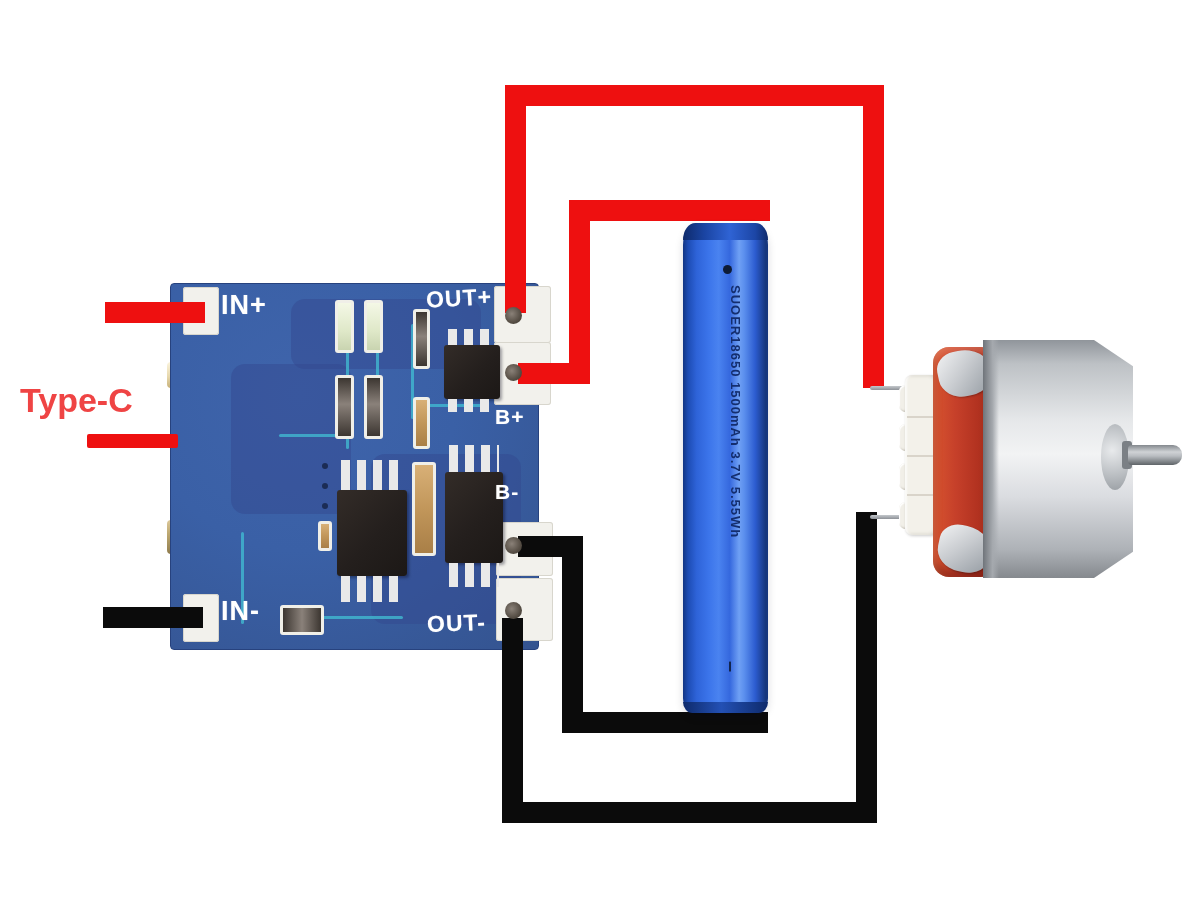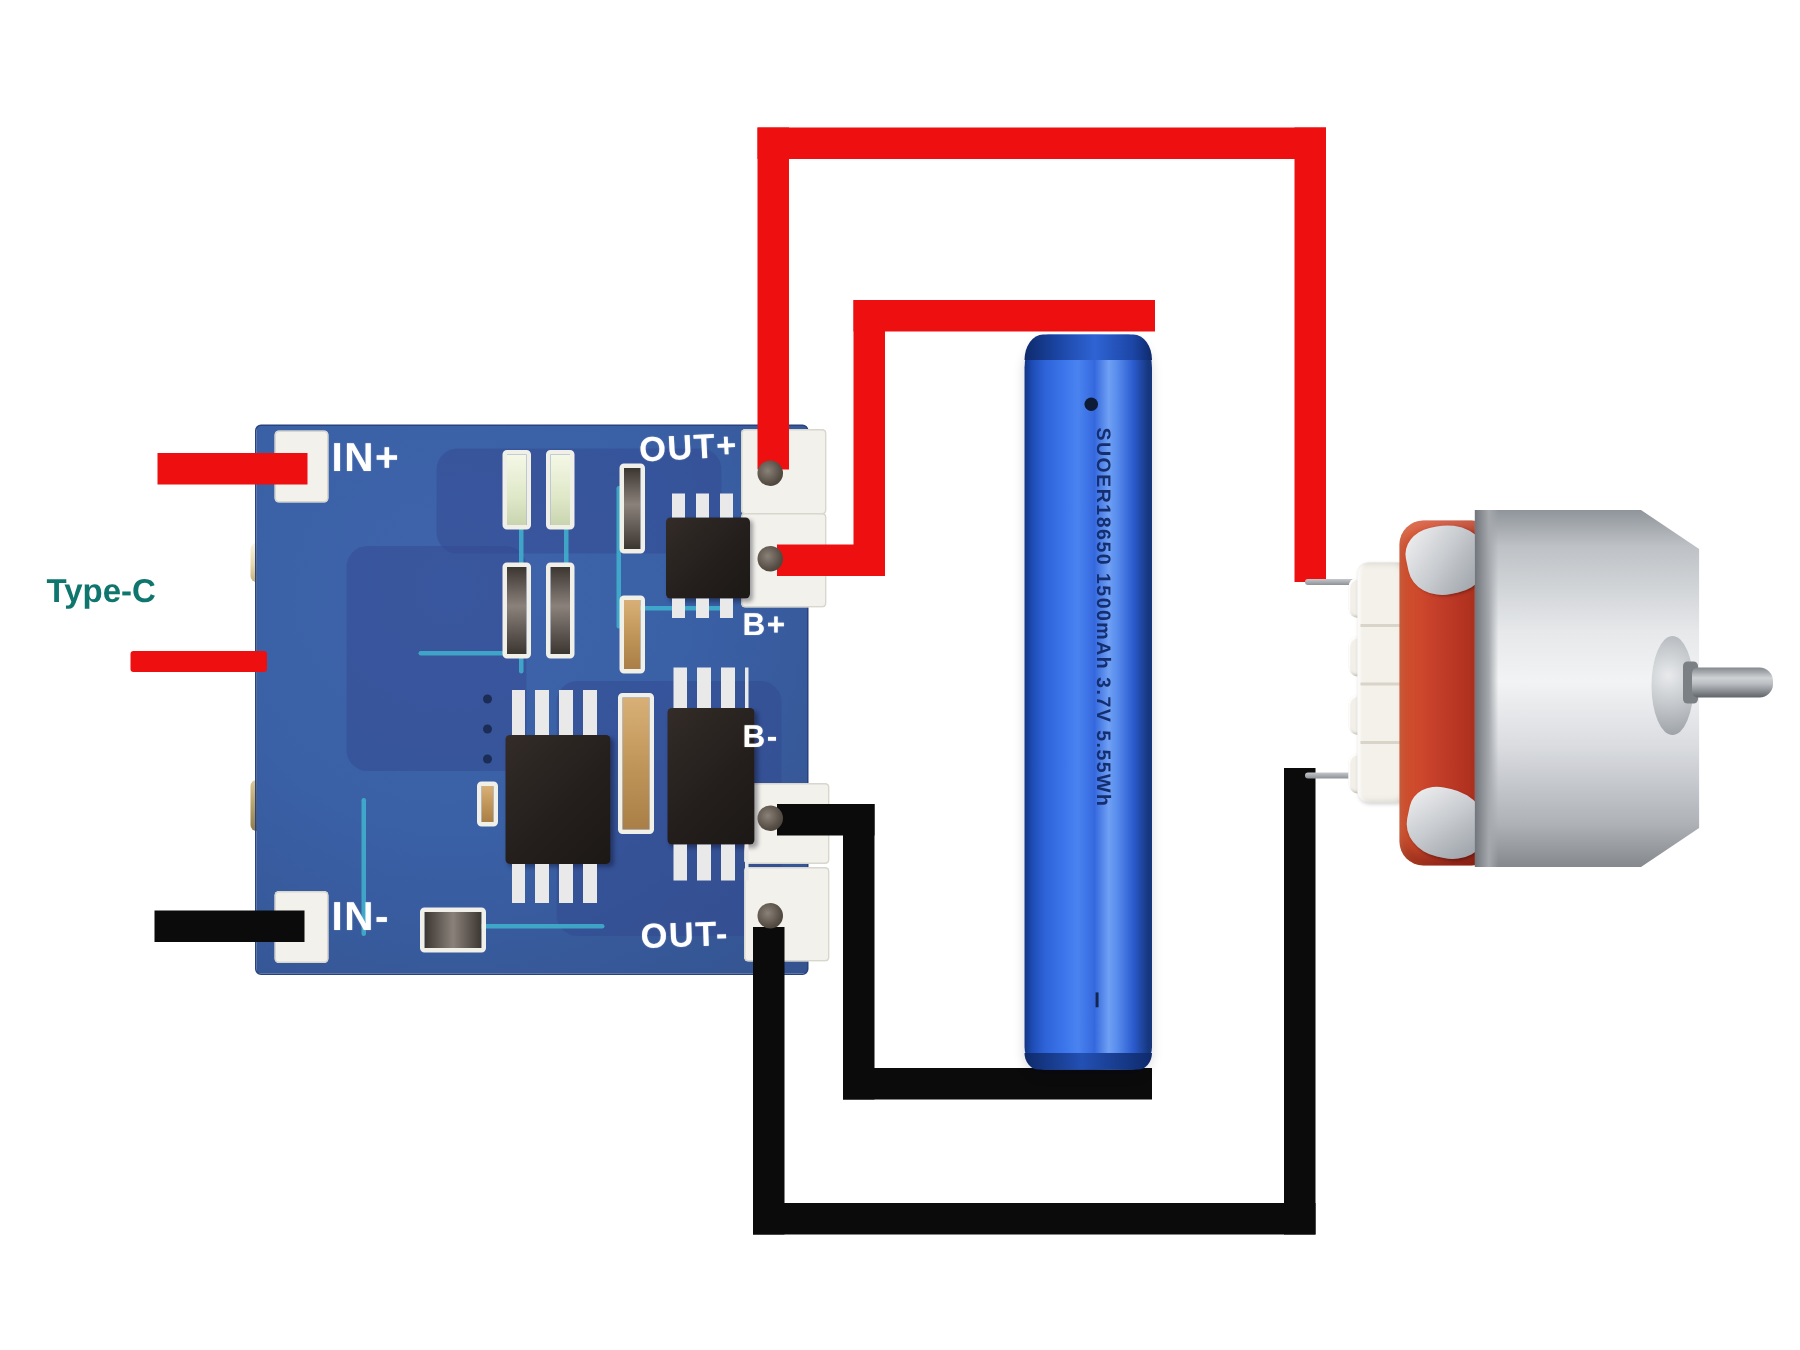--- a/index.html
+++ b/index.html
@@ -79,21 +79,21 @@
        clip-path:polygon(0 0,74% 0,100% 11%,100% 89%,74% 100%,0 100%);
        background:linear-gradient(180deg,#90959b 0%,#bdc1c5 10%,#e6e8ea 34%,#f2f3f4 48%,#dadce0 66%,#aeb2b7 88%,#85898e 100%);}
   .mring{position:absolute;left:0;top:0;width:16px;height:100%;
        background:linear-gradient(90deg,#6f747a 0%,#a5a9ae 60%,rgba(165,169,174,0) 100%);}
   .mboss{position:absolute;left:118px;top:84px;width:28px;height:66px;border-radius:50%;
        background:radial-gradient(circle at 40% 40%,#e8eaec 0%,#b9bdc1 60%,#989da2 100%);}
   .mshaft{position:absolute;left:272px;top:109px;width:54px;height:20px;border-radius:4px 9px 9px 4px;
        background:linear-gradient(180deg,#84898e 0%,#cfd2d5 35%,#b9bdc1 55%,#5f6468 100%);}
   .mcollar{position:absolute;left:266px;top:105px;width:10px;height:28px;border-radius:3px;background:#7b8085;}
   
-  .typec{position:absolute;left:31px;top:381px;font-size:22px;font-weight:bold;color:#0f766e;z-index:4;}
+  .typec{position:absolute;left:20px;top:381px;font-size:34px;font-weight:bold;color:#ef4444;z-index:4;}
   .pointer-red{position:absolute;left:87px;top:434px;width:91px;height:14px;background:#ee1010;border-radius:2px;z-index:4;}
 </style>
 </head>
 <body>
 
 <div class="stage">
 
   <div class="wire-red" style="left:505px;top:85px;width:21px;height:228px;z-index:5;"></div>
   <div class="wire-red" style="left:505px;top:85px;width:379px;height:21px;z-index:5;"></div>
   <div class="wire-red" style="left:863px;top:85px;width:21px;height:303px;z-index:5;"></div>

